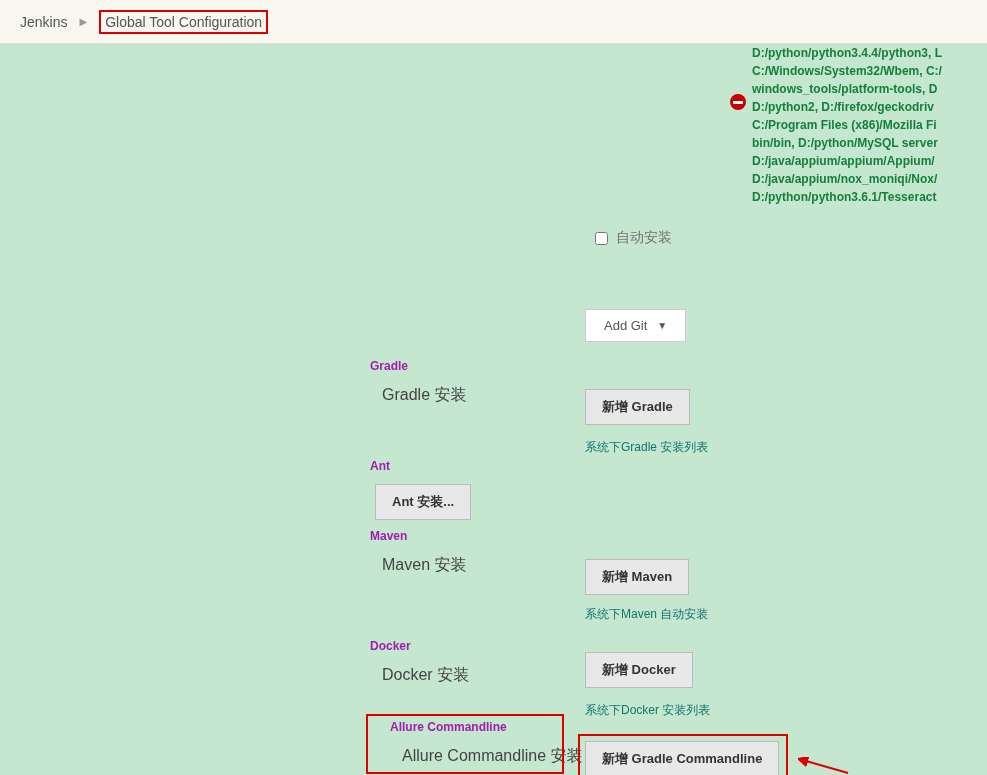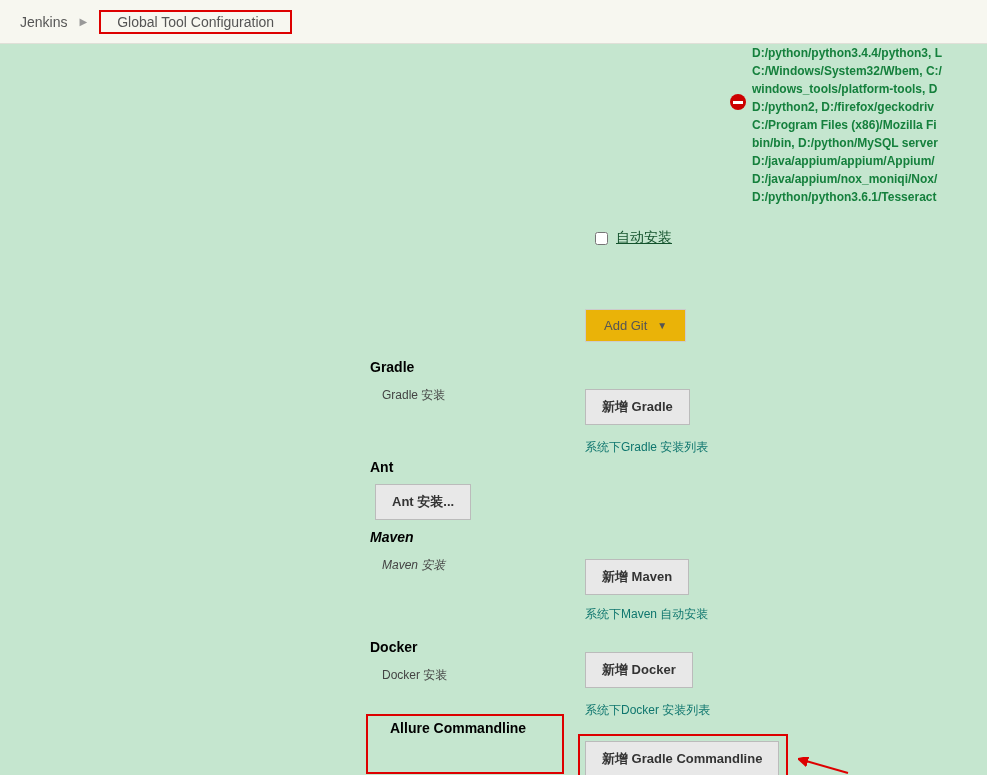--- a/index.html
+++ b/index.html
@@ -29,21 +29,21 @@
       text-decoration: none;
       font-size: 14px;
     }
     .breadcrumb .separator {
       margin: 0 12px;
       color: #999;
       font-size: 10px;
     }
     .breadcrumb-highlight {
       border: 2px solid #d00;
-      padding: 2px 16px;
+      padding: 2px 4px;
     }
     .content {
       position: relative;
       padding-top: 0;
     }
     .error-box {
       position: absolute;
       top: 0px;
       right: 0;
       width: 235px;
@@ -76,54 +76,53 @@
       top: 185px;
       left: 595px;
       display: flex;
       align-items: center;
     }
     .auto-install-row input[type="checkbox"] {
       margin-right: 8px;
     }
     .auto-install-label {
       font-size: 14px;
-      color: #14532d;
-      text-decoration: underline;
+      color: #737373;
     }
     .add-git-row {
       position: absolute;
       top: 265px;
       left: 585px;
     }
     .add-git-btn {
-      background: #eab308;
+      background: #ffffff;
       border: 1px solid #ccc;
       padding: 8px 18px;
       font-size: 13px;
       color: #555;
       cursor: pointer;
       display: inline-flex;
       align-items: center;
     }
     .add-git-btn .caret {
       margin-left: 10px;
       font-size: 10px;
     }
     .section {
       position: absolute;
       left: 370px;
     }
     .section-title {
       font-weight: bold;
-      font-size: 14px;
-      color: #000000;
+      font-size: 12px;
+      color: #a21caf;
       margin-bottom: 12px;
     }
     .section-sub {
-      font-size: 12px;
+      font-size: 16px;
       color: #444;
       padding-left: 12px;
     }
     .btn {
       background: #e8e8e8;
       border: 1px solid #bbb;
       padding: 8px 16px;
       font-size: 13px;
       color: #333;
       cursor: pointer;
@@ -134,21 +133,21 @@
       color: #0f766e;
       margin-top: 10px;
     }
     .gradle-section { top: 315px; }
     .gradle-btn-row { position: absolute; top: 345px; left: 585px; }
     .gradle-desc-row { position: absolute; top: 385px; left: 585px; }
     
     .ant-section { top: 415px; }
     .ant-btn-row { position: absolute; top: 440px; left: 375px; }
     
-    .maven-section { top: 485px; font-style: italic; }
+    .maven-section { top: 485px; }
     .maven-btn-row { position: absolute; top: 515px; left: 585px; }
     .maven-desc-row { position: absolute; top: 552px; left: 585px; }
     
     .docker-section { top: 580px; margin-top: 15px; }
     .docker-btn-row { position: absolute; top: 608px; left: 585px; }
     .docker-desc-row { position: absolute; top: 648px; left: 585px; }
     
     .allure-section { top: 676px; margin-left: 20px; }
     .allure-btn-row { position: absolute; top: 697px; left: 585px; }
     
@@ -244,20 +243,21 @@
     <div class="section-title">Docker</div>
     <div class="section-sub">Docker 安装</div>
   </div>
   <div class="docker-btn-row">
     <button class="btn">新增 Docker</button>
   </div>
   <div class="docker-desc-row list-desc">系统下Docker 安装列表</div>
 
   <div class="section allure-section">
     <div class="section-title">Allure Commandline</div>
+    <div class="section-sub">Allure Commandline 安装</div>
   </div>
   <div class="allure-btn-row">
     <button class="btn">新增 Gradle Commandline</button>
   </div>
 
   <div class="red-box-1"></div>
   <div class="red-box-2"></div>
   <div class="red-arrow">
     <svg viewBox="0 0 55 20">
       <defs>

